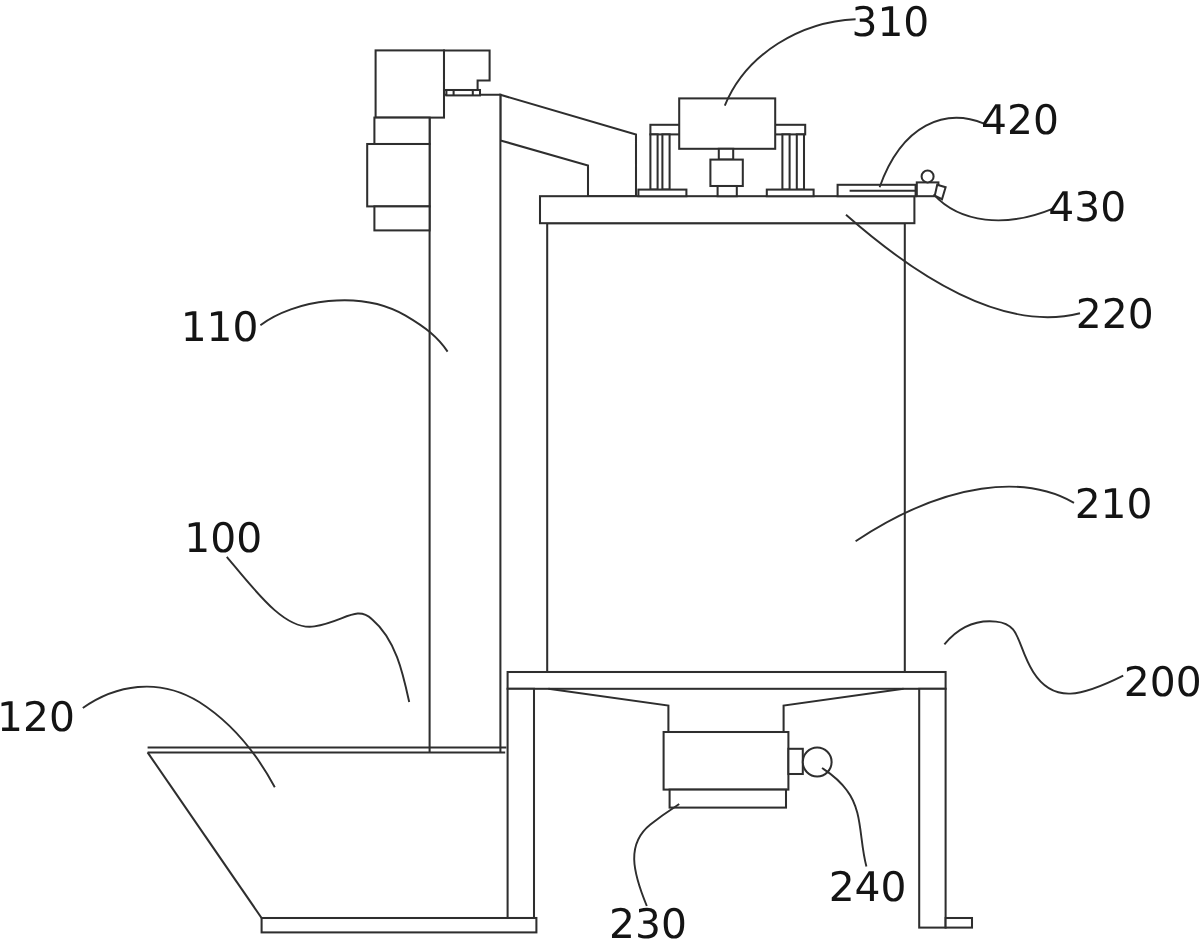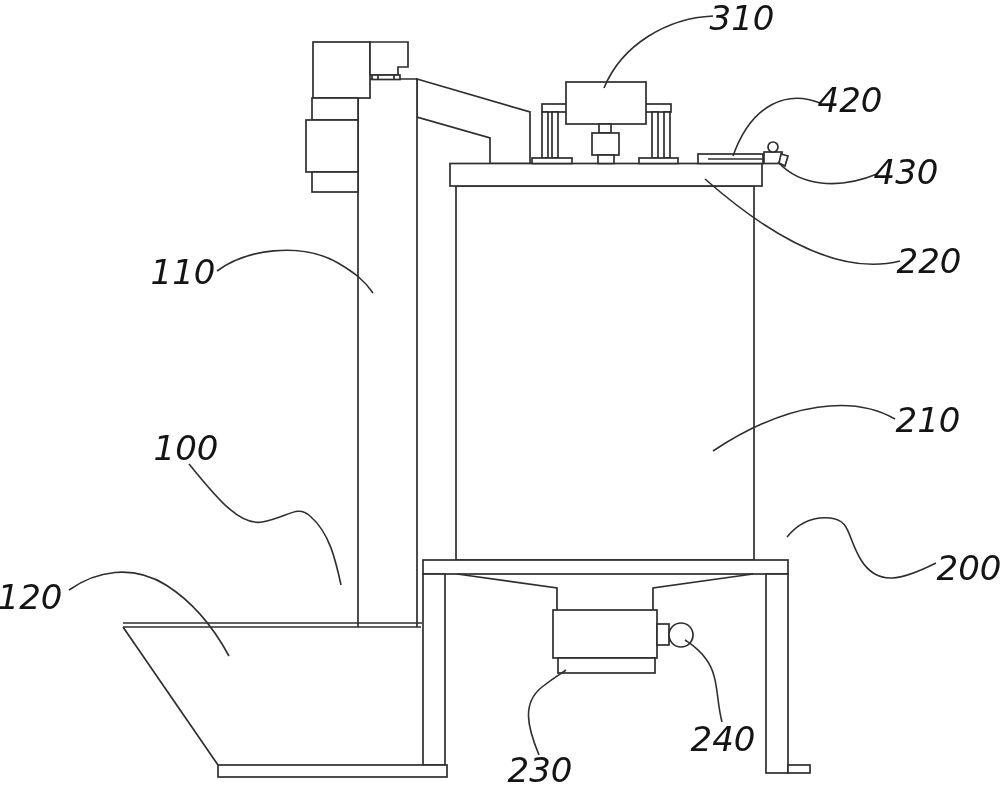--- a/index.html
+++ b/index.html
@@ -2,21 +2,21 @@
 <html><head>
 <meta charset="utf-8">
 <style>
   html,body{margin:0;padding:0;}
   body{
     width:1000px;height:788px;
     background:#ffffff;
     font-family:"DejaVu Sans","Liberation Sans",sans-serif;
     overflow:hidden;
   }
-  .stage{position:relative;width:1000px;height:788px;background:#fff;font-style:italic;}
+  .stage{position:relative;width:1000px;height:788px;background:#fff;}
   svg{display:block;}
   .part{fill:#ffffff;stroke:#2e2e2e;stroke-width:1.7;}
   .part-nofill{fill:none;stroke:#2e2e2e;stroke-width:1.7;}
   .leader{fill:none;stroke:#2e2e2e;stroke-width:1.6;}
   .ref-label{
     font-family:"DejaVu Sans","Liberation Sans",sans-serif;
     font-size:34px;
     fill:#141414;
     text-anchor:middle;
   }

